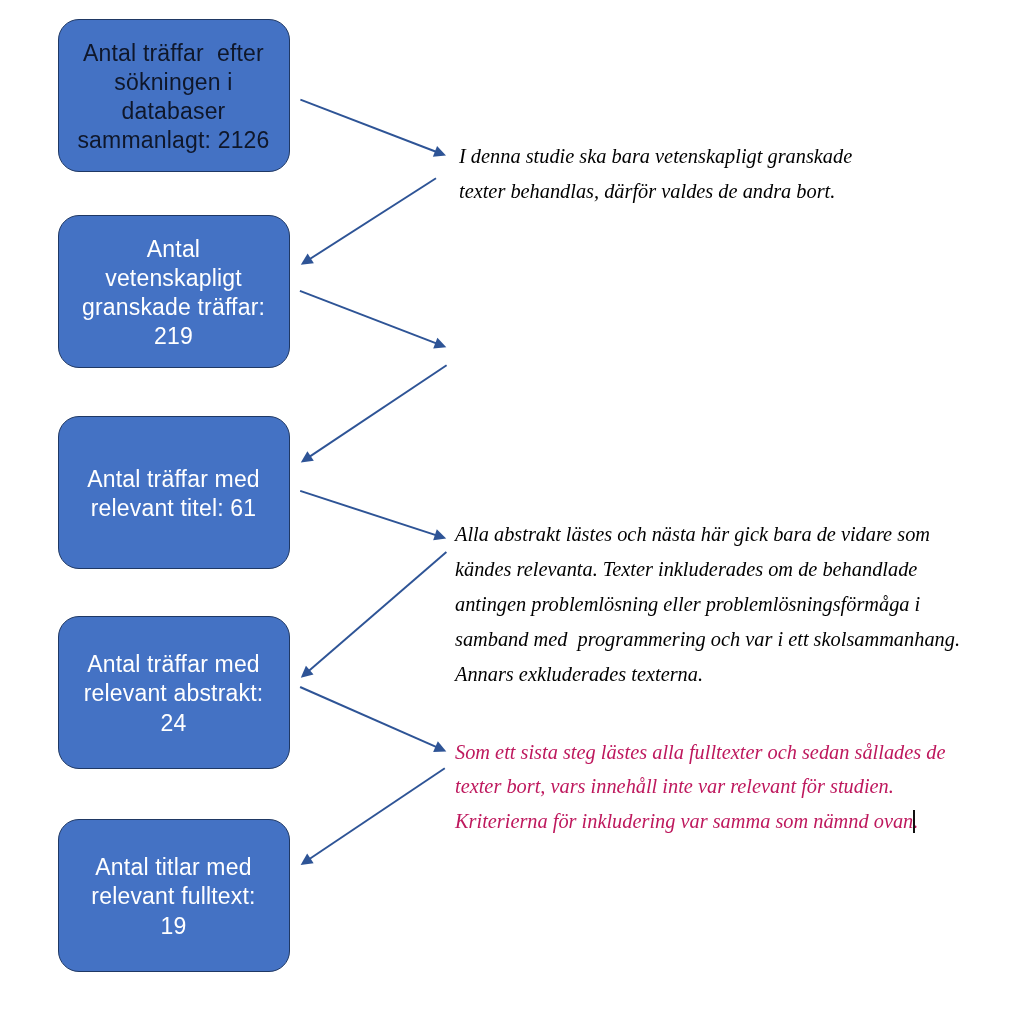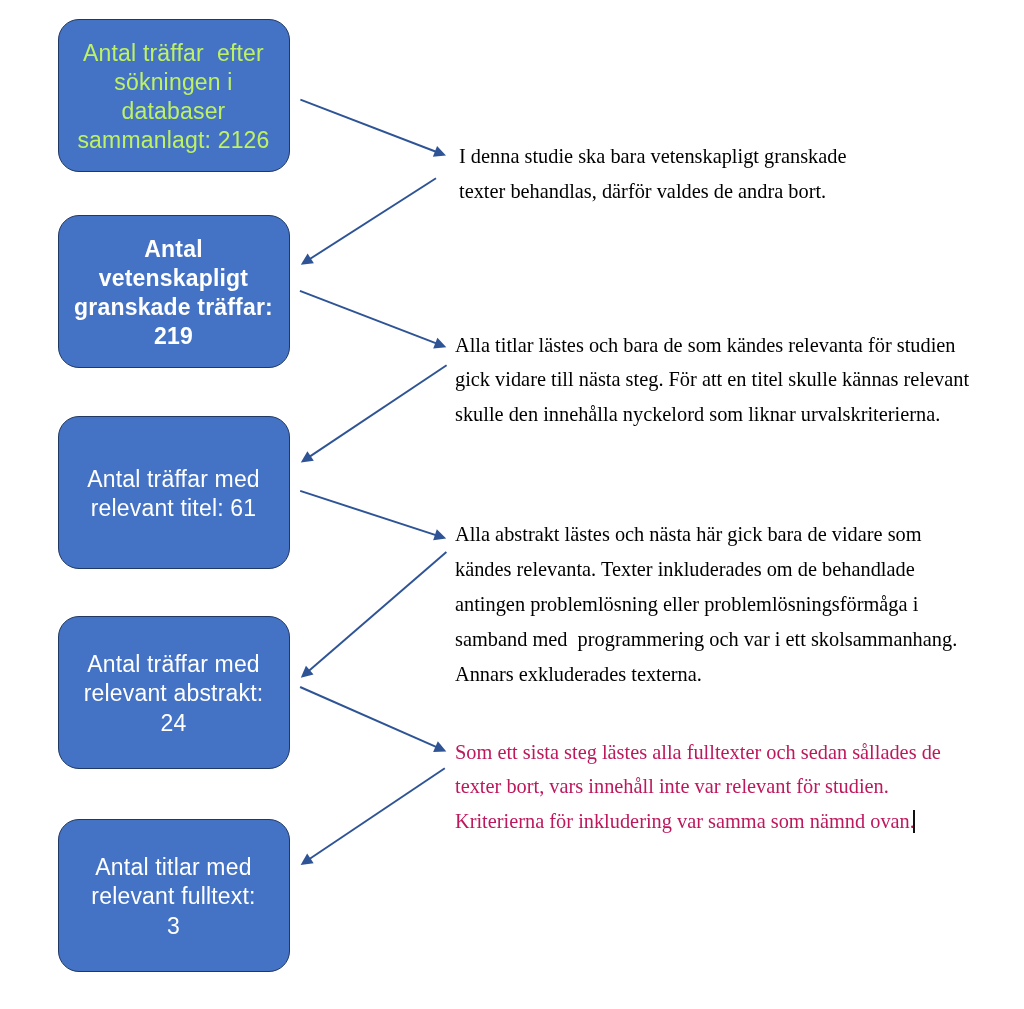--- a/index.html
+++ b/index.html
@@ -8,21 +8,21 @@
        font-family:"Liberation Sans",sans-serif;
        -webkit-font-smoothing:antialiased;}
   #canvas{position:absolute;left:0;top:0;width:1024px;height:1009px;background:#ffffff;}
   svg.arrow-layer{position:absolute;left:0;top:0;width:1024px;height:1009px;overflow:visible;}
   .node{position:absolute;box-sizing:border-box;
         background:#4472C4;border:1.75px solid #1F3864;border-radius:21px;
         color:#ffffff;display:flex;align-items:center;justify-content:center;}
   .node-label{font-family:"Liberation Sans",sans-serif;font-size:23px;line-height:29.05px;
         letter-spacing:0.18px;text-align:center;white-space:pre-wrap;position:relative;top:2px;}
   .note{position:absolute;font-family:"Liberation Serif",serif;font-size:20.35px;
-        line-height:34.9px;color:#000000;white-space:pre-wrap;}
+        line-height:34.9px;color:#000000;white-space:pre-wrap;font-style:italic;}
   .caret{position:absolute;width:2.2px;height:23px;background:#111111;}
 </style>
 </head>
 <body>
 
 <div id="canvas" style="background: rgb(255, 255, 255);">
 
   <svg class="arrow-layer" viewBox="0 0 1024 1009">
       <g>
         <line x1="300.4" y1="99.6" x2="437.31988586231154" y2="152.26149456242752" stroke="#2E5496" stroke-width="1.95" stroke-linecap="butt"></line>
@@ -51,52 +51,49 @@
       <g>
         <line x1="300.1" y1="687" x2="437.78911601233807" y2="747.6510196388138" stroke="#2E5496" stroke-width="1.95" stroke-linecap="butt"></line>
         <polygon points="446.3,751.4 433.163170199001,751.9510923512303 437.83931774628707,741.3353660870498" fill="#2E5496"></polygon>
       </g>
       <g>
         <line x1="444.8" y1="768.3" x2="308.3265076602948" y2="859.7239900139773" stroke="#2E5496" stroke-width="1.95" stroke-linecap="butt"></line>
         <polygon points="300.6,864.9 307.17547660995126,853.5139072833572 313.63157508714085,863.1512716768432" fill="#2E5496"></polygon>
       </g>
     </svg>
 
-  <div class="node" style="left: 57.5px; top: 18.5px; width: 232px; height: 153px; background: rgb(68, 114, 196); border-color: rgb(31, 56, 100); color: #bef264;">
+  <div class="node" style="left: 57.5px; top: 18.5px; width: 232px; height: 153px; background: rgb(68, 114, 196); border-color: rgb(31, 56, 100); color: #0f172a;">
     <div class="node-label">Antal träffar  efter
 sökningen i
 databaser
 sammanlagt: 2126</div>
   </div>
-  <div class="node" style="left: 57.5px; top: 214.5px; width: 232px; height: 153px; background: rgb(68, 114, 196); border-color: rgb(31, 56, 100); color: rgb(255, 255, 255); font-weight: bold;">
+  <div class="node" style="left: 57.5px; top: 214.5px; width: 232px; height: 153px; background: rgb(68, 114, 196); border-color: rgb(31, 56, 100); color: rgb(255, 255, 255);">
     <div class="node-label">Antal
 vetenskapligt
 granskade träffar:
 219</div>
   </div>
   <div class="node" style="left: 57.5px; top: 415.5px; width: 232px; height: 153px; background: rgb(68, 114, 196); border-color: rgb(31, 56, 100); color: rgb(255, 255, 255);">
     <div class="node-label">Antal träffar med
 relevant titel: 61</div>
   </div>
   <div class="node" style="left: 57.5px; top: 615.5px; width: 232px; height: 153px; background: rgb(68, 114, 196); border-color: rgb(31, 56, 100); color: rgb(255, 255, 255);">
     <div class="node-label">Antal träffar med
 relevant abstrakt:
 24</div>
   </div>
   <div class="node" style="left: 57.5px; top: 818.5px; width: 232px; height: 153px; background: rgb(68, 114, 196); border-color: rgb(31, 56, 100); color: rgb(255, 255, 255);">
     <div class="node-label">Antal titlar med
 relevant fulltext:
-3</div>
+19</div>
   </div>
 
   <div class="note" style="left: 459px; top: 139px; color: rgb(0, 0, 0);">I denna studie ska bara vetenskapligt granskade
 texter behandlas, därför valdes de andra bort.</div>
-  <div class="note" style="left: 455px; top: 327.5px; color: rgb(0, 0, 0);">Alla titlar lästes och bara de som kändes relevanta för studien
-gick vidare till nästa steg. För att en titel skulle kännas relevant
-skulle den innehålla nyckelord som liknar urvalskriterierna.</div>
   <div class="note" style="left: 455px; top: 517.2px; color: rgb(0, 0, 0);">Alla abstrakt lästes och nästa här gick bara de vidare som
 kändes relevanta. Texter inkluderades om de behandlade
 antingen problemlösning eller problemlösningsförmåga i
 samband med  programmering och var i ett skolsammanhang.
 Annars exkluderades texterna.</div>
   <div class="note" style="left: 455px; top: 734.5px; color: #be185d;">Som ett sista steg lästes alla fulltexter och sedan sållades de
 texter bort, vars innehåll inte var relevant för studien.
 Kriterierna för inkludering var samma som nämnd ovan.</div>
 
   <div class="caret" style="left: 913.3px; top: 809.5px; width: 2.2px; height: 23px;"></div>

